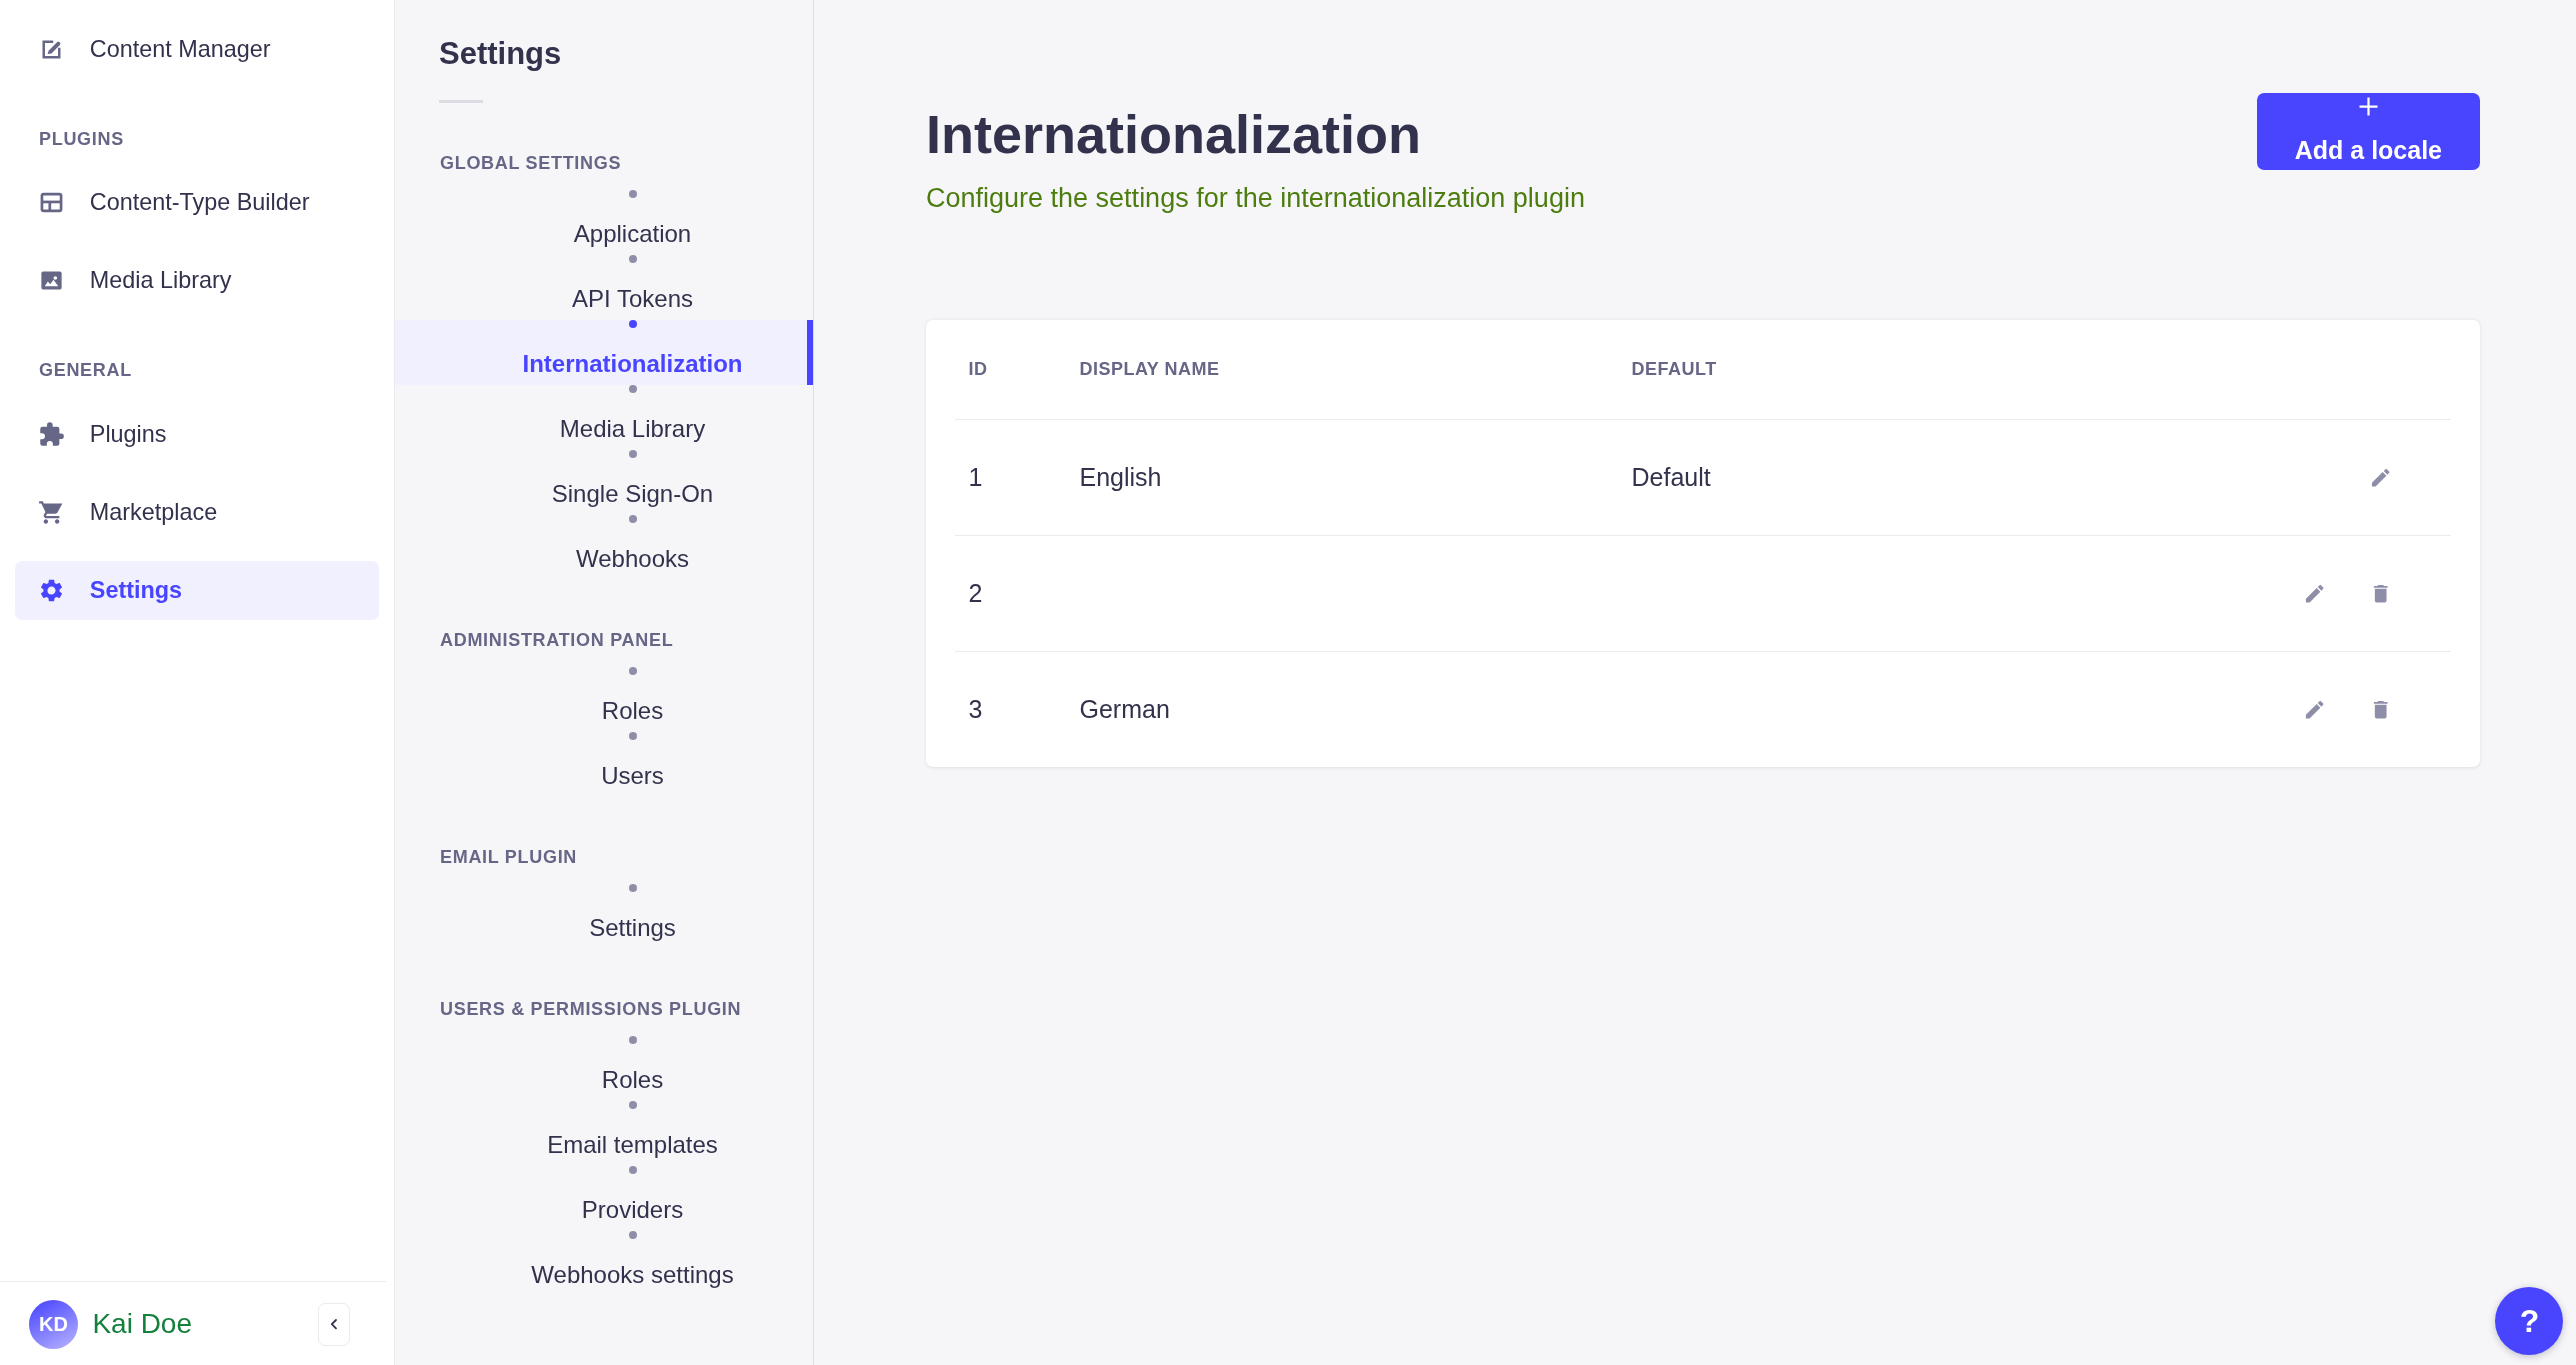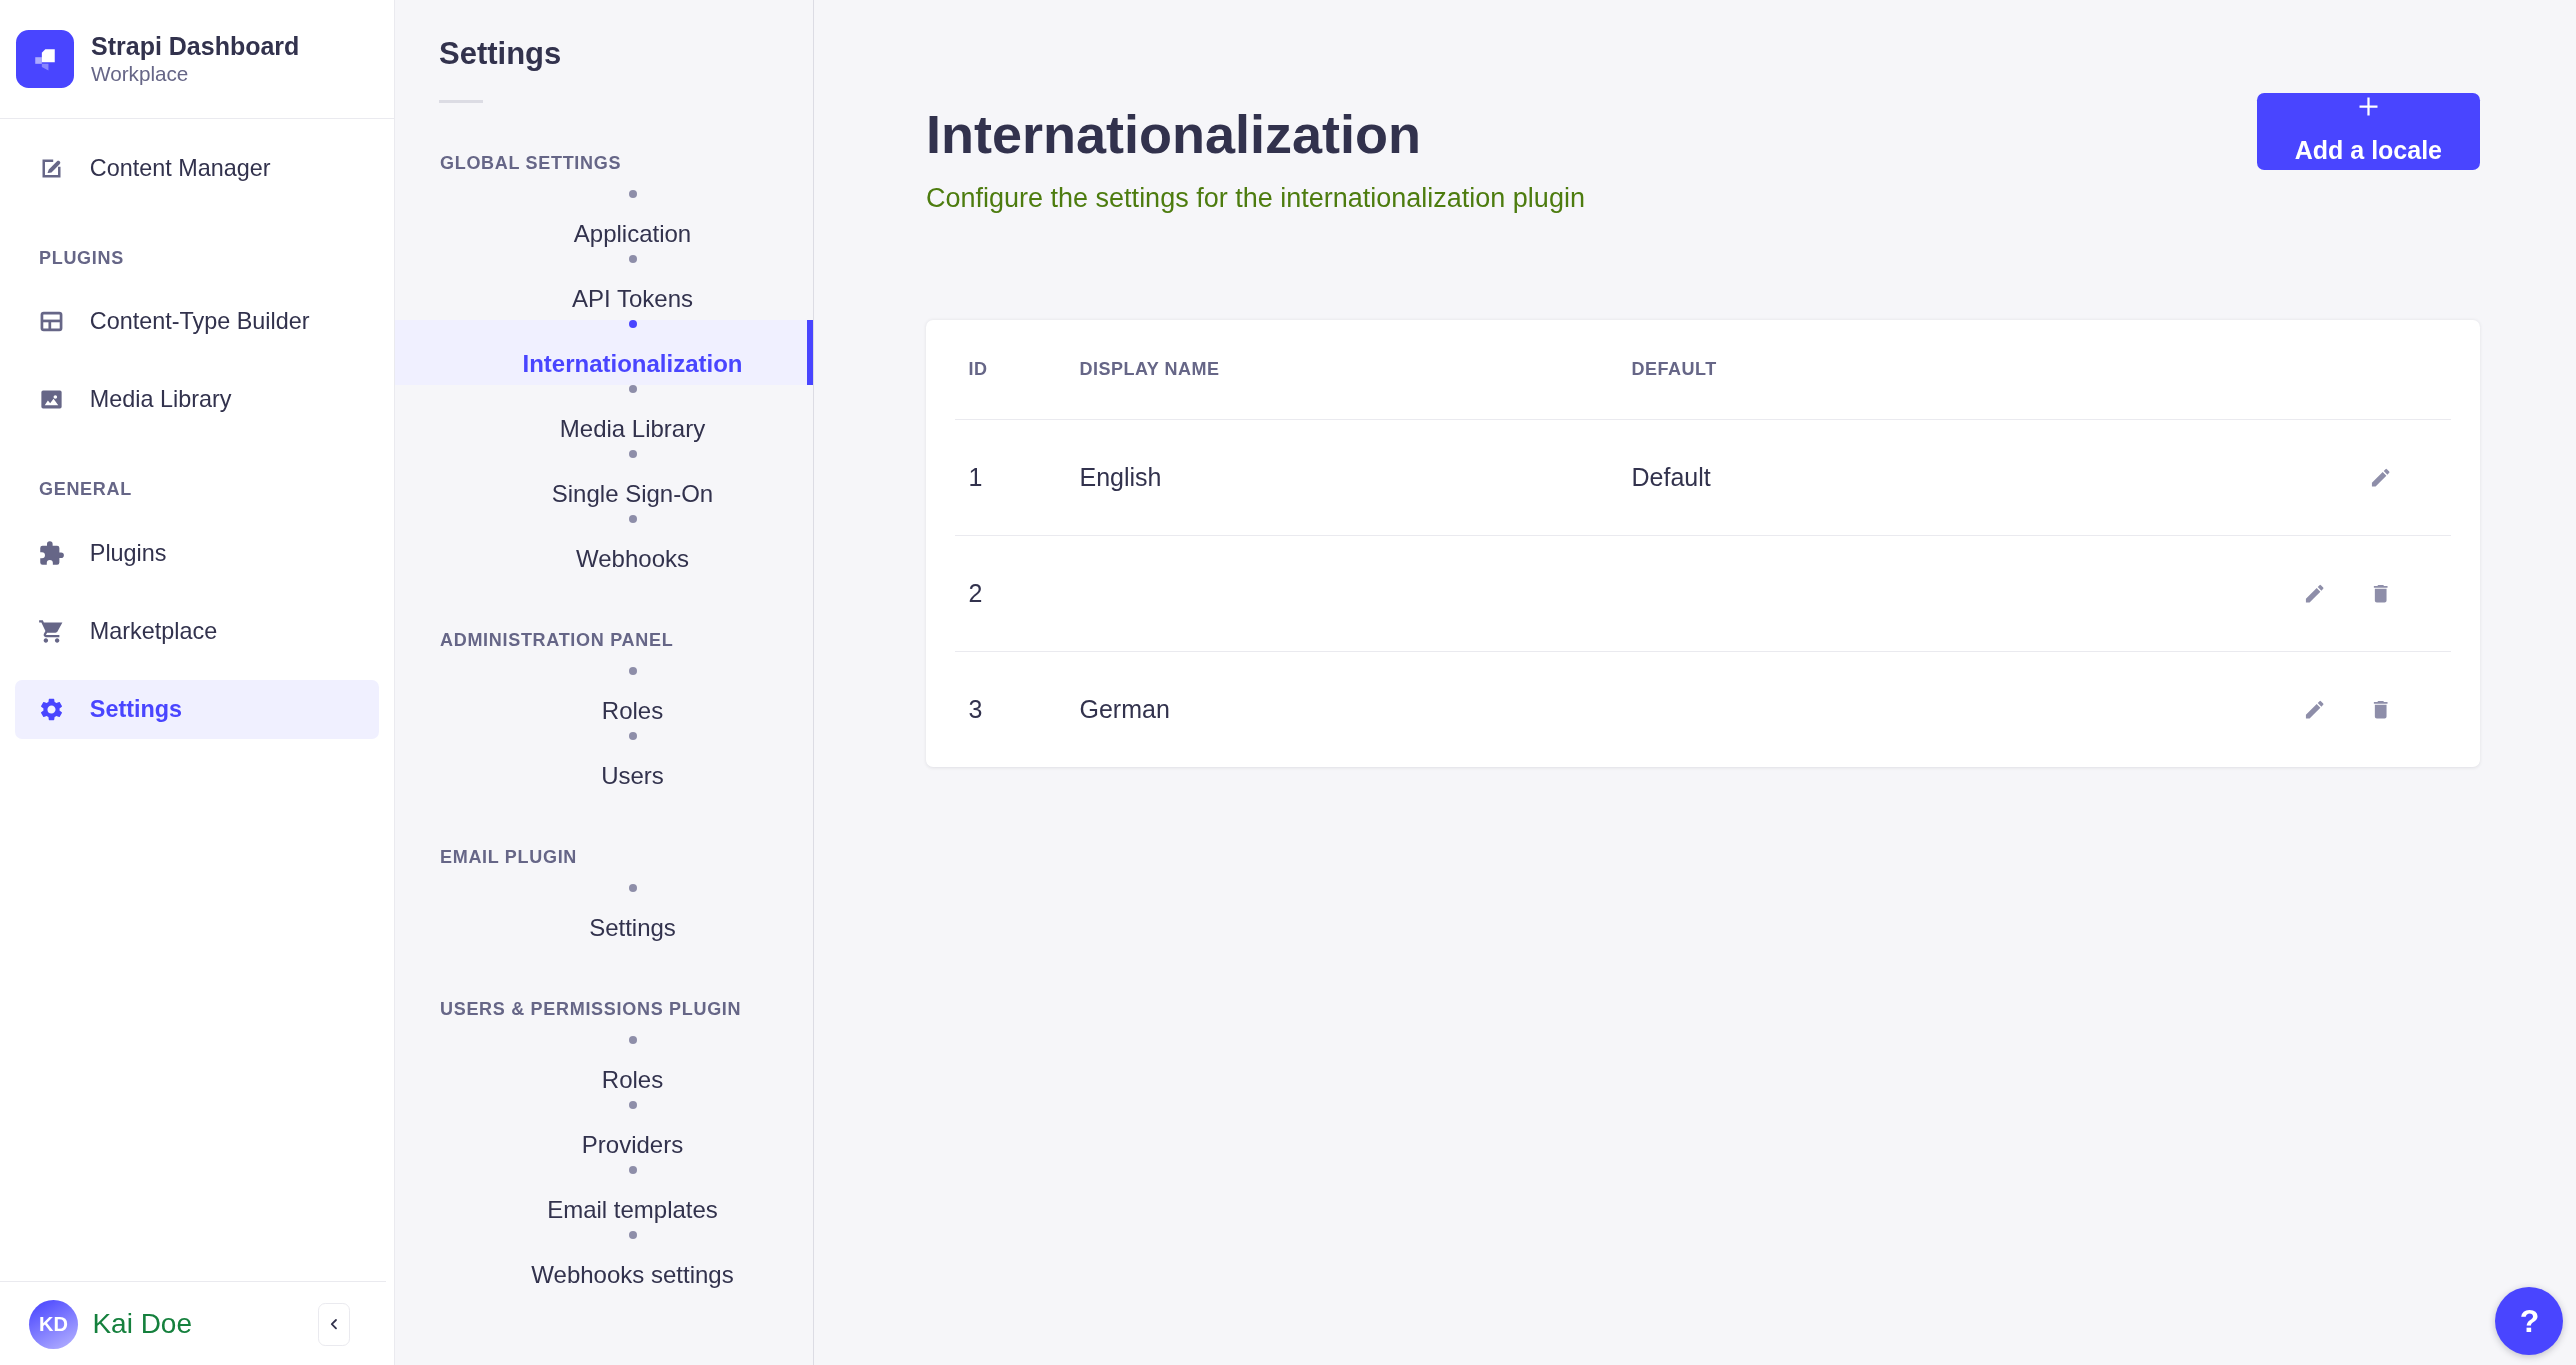--- a/index.html
+++ b/index.html
@@ -116,33 +116,20 @@
     position:absolute; right:12.6px; bottom:10.8px; width:68px; height:68px;
     border-radius:50%; border:none; background:#4945ff; color:#fff;
     font-family:inherit; font-size:32px; font-weight:bold; cursor:pointer;
     box-shadow:0 1.8px 7.2px rgba(33,33,52,0.25);
   }
 </style>
 </head>
 <body>
 
 <aside class="sidebar">
-  <div class="brand">
-    <div class="brand-logo">
-      <svg width="36" height="36" viewBox="0 0 24 24">
-        <path fill="#ffffff" d="M12.2 5.5h6.3v8.6h-8.6v-6.3z"></path>
-        <path fill="#ffffff" opacity="0.55" d="M5.5 10.8h4.4v4.4H5.5z"></path>
-        <path fill="#ffffff" opacity="0.35" d="M9.9 15.2h4.4v4.4l-4.4-2.2z"></path>
-      </svg>
-    </div>
-    <div class="brand-text">
-      <div class="brand-title">Strapi Dashboard</div>
-      <div class="brand-sub">Workplace</div>
-    </div>
-  </div>
 
   <nav class="side-nav">
     <div class="side-item">
       <span class="icn">
         <svg viewBox="0 0 24 24" fill="currentColor">
             <path d="M4 4h9.5v2.2H6.2v11.6h11.6v-7.3H20V20H4z"></path>
             <path d="M9.6 12.9l7.3-7.3c1-.9 2.6-.4 2.9.9.1.7-.1 1.3-.6 1.8l-7.2 7.2-3 .6a.4.4 0 0 1-.4-.5z"></path>
           </svg>
       </span>
       <span>Content Manager</span>
@@ -254,25 +241,25 @@
     <span>Settings</span>
   </div>
 
   <div class="subnav-section-header">USERS &amp; PERMISSIONS PLUGIN</div>
   <div class="subnav-item">
     <span class="dot"></span>
     <span>Roles</span>
   </div>
   <div class="subnav-item">
     <span class="dot"></span>
+    <span>Email templates</span>
+  </div>
+  <div class="subnav-item">
+    <span class="dot"></span>
     <span>Providers</span>
-  </div>
-  <div class="subnav-item">
-    <span class="dot"></span>
-    <span>Email templates</span>
   </div>
   <div class="subnav-item">
     <span class="dot"></span>
     <span>Webhooks settings</span>
   </div>
 </aside>
 
 <main class="main">
   <header class="page-header">
     <div class="page-titles">

